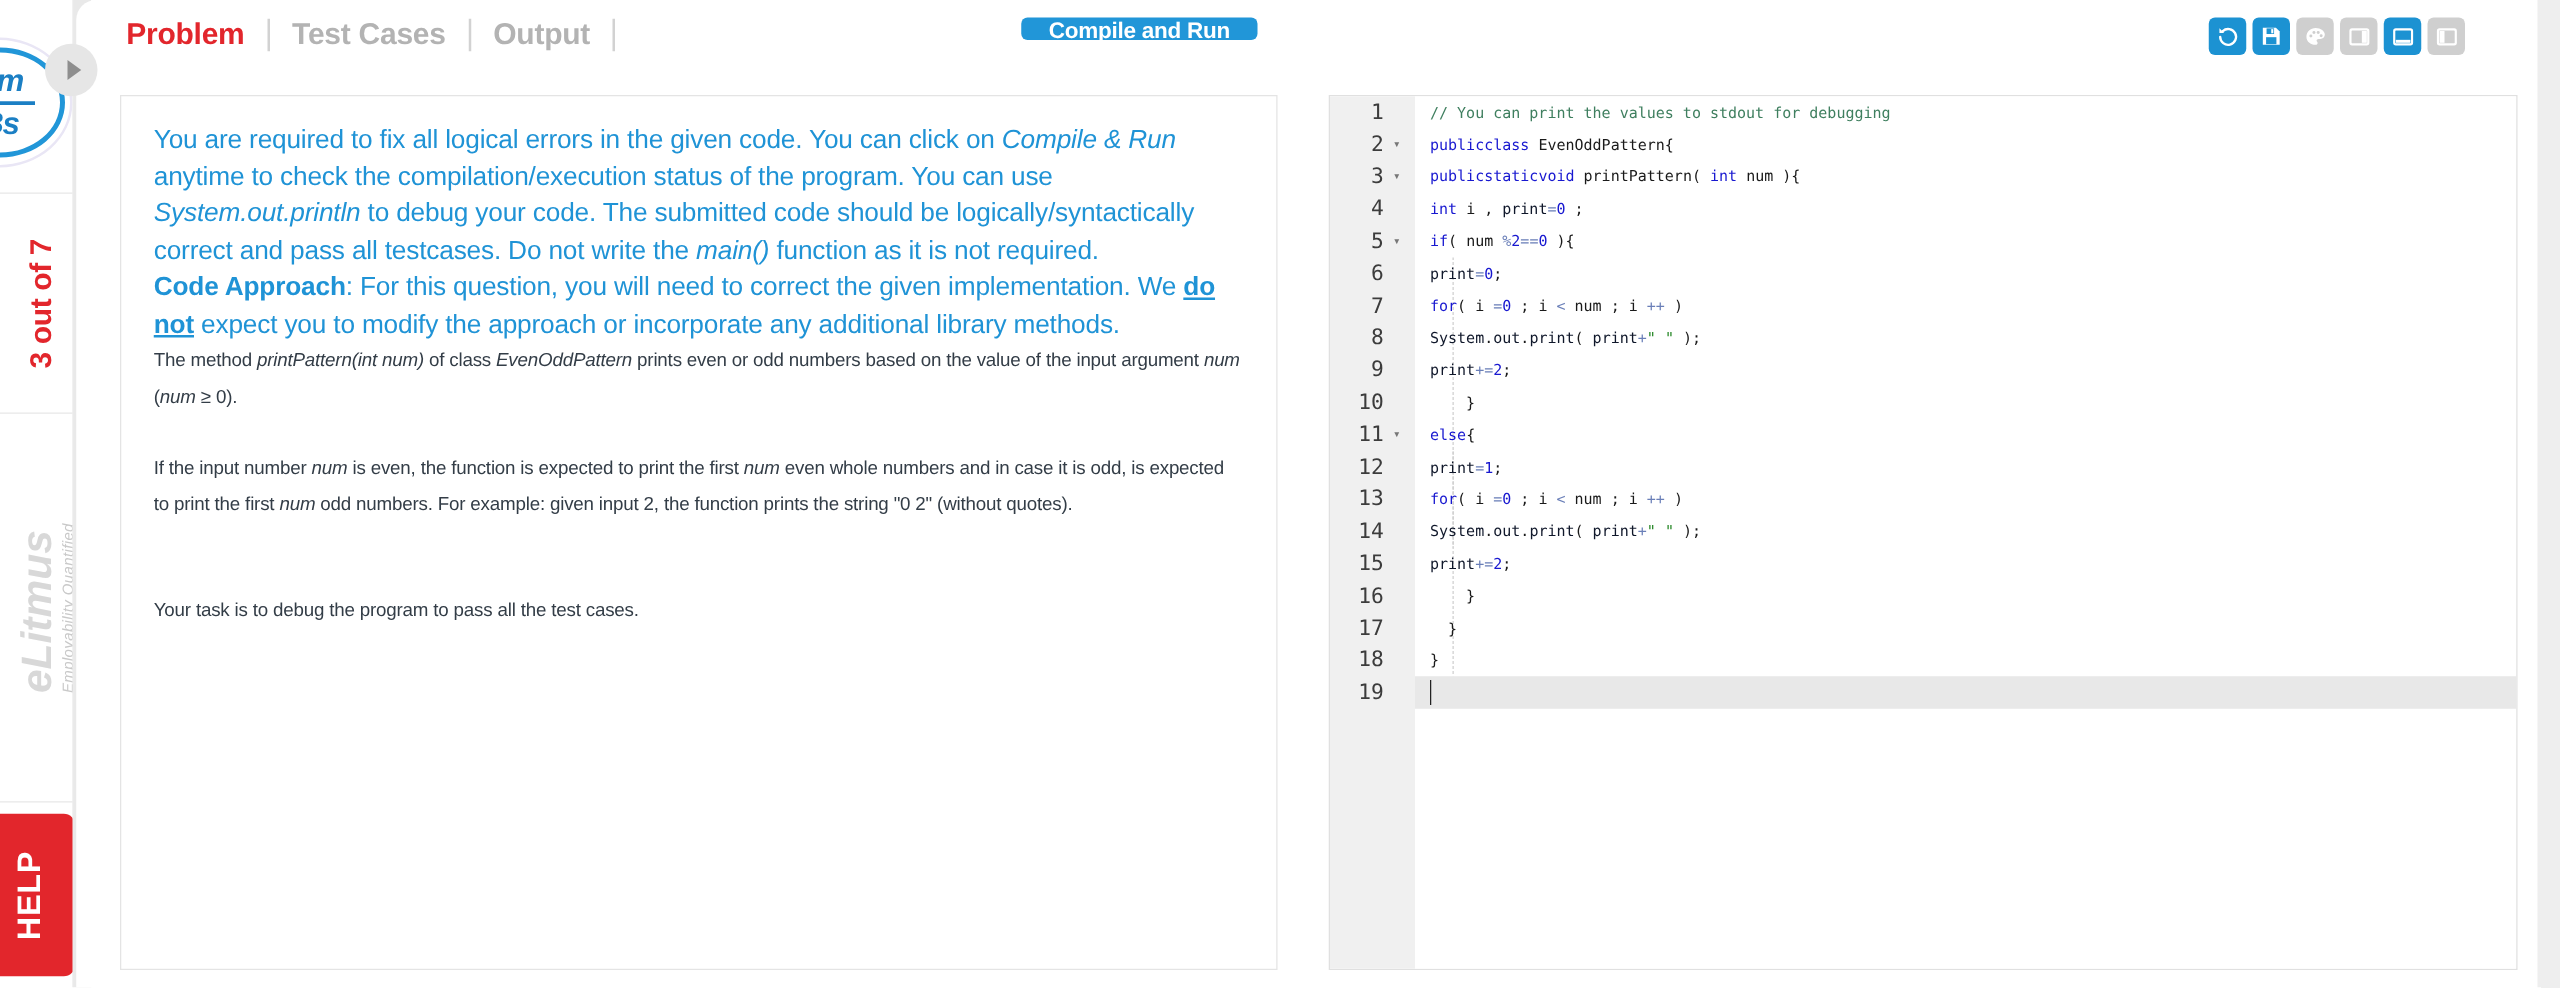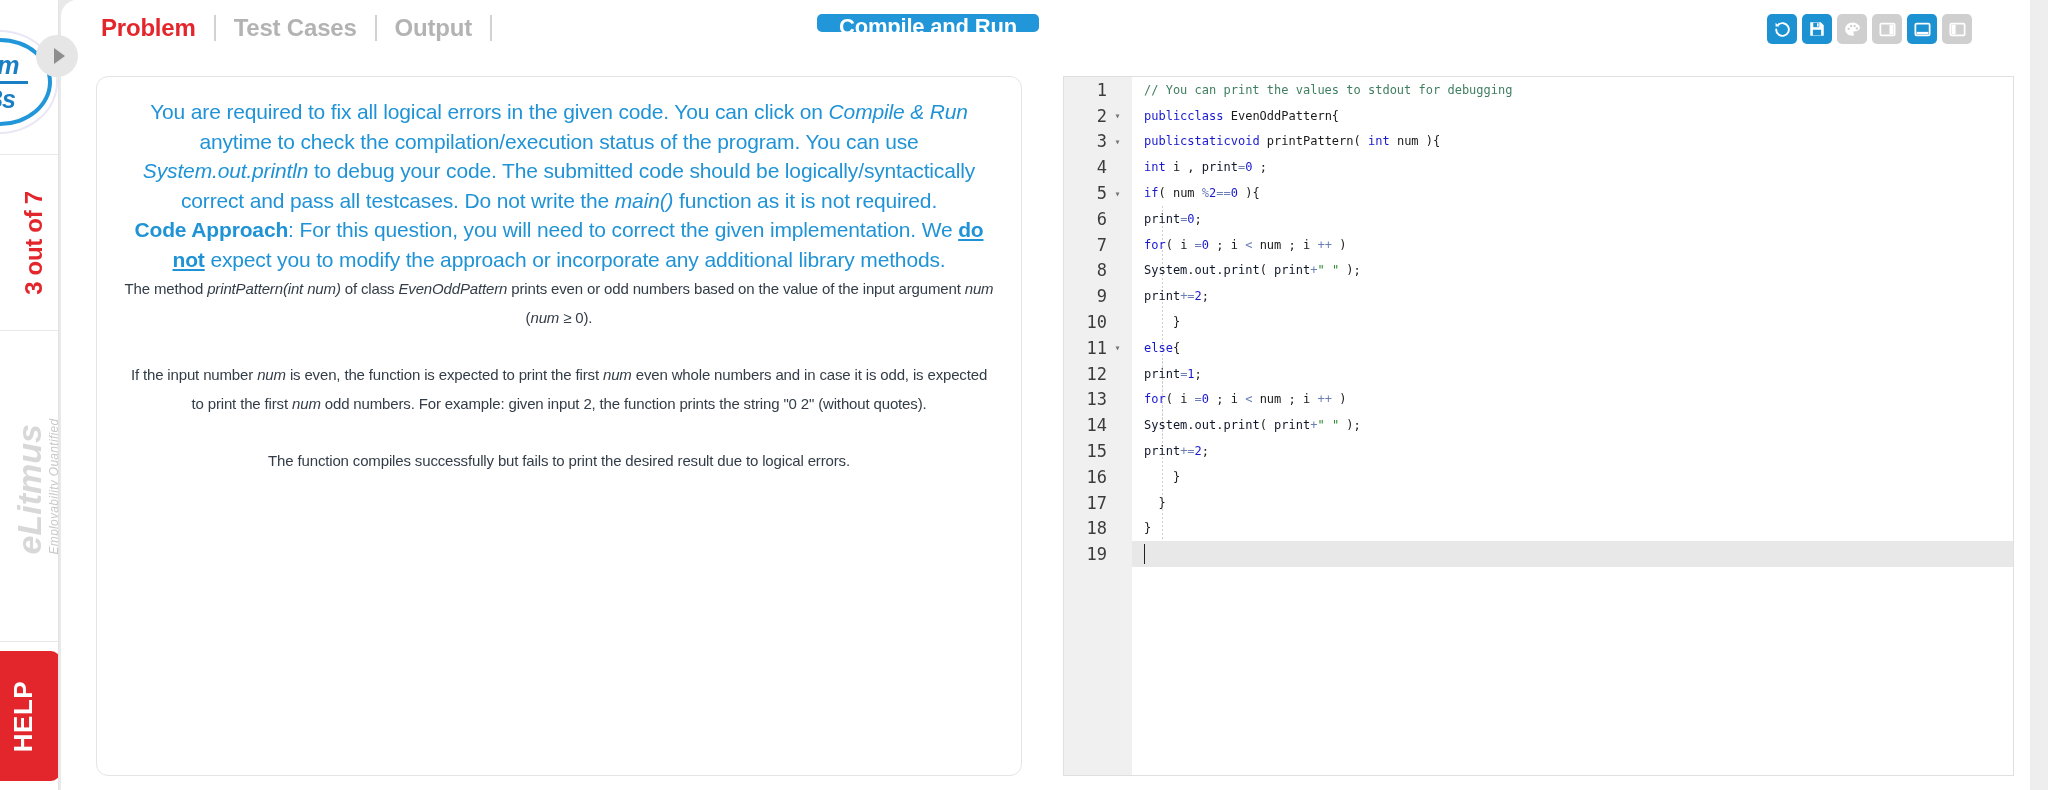--- a/index.html
+++ b/index.html
@@ -61,36 +61,36 @@
   
   .topbar { position:absolute; left:73px; top:0; right:0; height:62px; background:#ffffff; }
   .tabs { position:absolute; left:10px; top:14px; display:flex; align-items:center; }
   .tab { font-size:24px; font-weight:bold; padding:0 18px; letter-spacing:-0.2px;
     cursor:pointer; color:#b3b3b3; }
   .tab.active { color:#e2262c; }
   .tabsep { width:2px; height:26px; background:#d2d2d2; }
 
   .run-btn { position:absolute; left:744px; top:14px; height:18px; padding:0 22px;
     background:#2196d8; color:#fff; border:none; border-radius:5px;
-    font-size:22px; font-weight:bold; letter-spacing:-0.2px; cursor:pointer;
+    font-size:18px; font-weight:bold; letter-spacing:-0.2px; cursor:pointer;
     font-family:"Liberation Sans", sans-serif; }
 
   .tool-icons { position:absolute; right:76px; top:14px; display:flex; gap:5px; }
   .ticon { width:30px; height:30px; border-radius:5px; display:flex;
     align-items:center; justify-content:center; cursor:pointer; }
   .ticon.blue { background:#1c92d2; }
   .ticon.gray { background:#cfcfcf; }
   .ticon svg { display:block; }
 
   .scroll-rail { position:absolute; right:0; top:0; width:18px; height:790px;
     background:#eeeeee; }
 
   
   .problem-card { position:absolute; left:96px; top:76px; width:926px; height:700px;
-    background:#ffffff; border:1px solid #e4e4e4; border-radius:12px; overflow:hidden;text-align:center; }
+    background:#ffffff; border:1px solid #e4e4e4; border-radius:0; overflow:hidden; }
   .problem-inner { padding:20px 26px 0 26px; }
   .p-blue { color:#1f93d6; font-size:21px; line-height:29.5px; letter-spacing:-0.15px; }
   .p-black { color:#333d47; font-size:15px; line-height:29px; letter-spacing:-0.15px; }
   .p-gap { height:28px; }
   em { font-style:italic; }
   .bold { font-weight:bold;margin-top:40px; }
   .u { text-decoration:underline; }
 
   
   .editor { position:absolute; left:1063px; top:76px; right:34px; height:700px;
@@ -236,24 +236,24 @@
       </p>
 
       <div class="p-gap"></div>
 
       <p class="p-black">
         <span>If the input number </span><em>num</em><span> is even, the function is expected to print the first </span><em>num</em><span> even whole numbers and in case it is odd, is expected to print the first </span><em>num</em><span> odd numbers. For example: given input 2, the function prints the string "0 2" (without quotes).</span>
       </p>
 
       <div class="p-gap"></div>
 
-      <p class="p-black">The function compiles successfully but fails to print the desired result due to logical errors.</p>
 
       <div class="p-gap"></div>
 
+      <p class="p-black">Your task is to debug the program to pass all the test cases.</p>
     </div>
   </div>
 
   <div class="editor">
     <div class="gutter" id="gutter">
         <div class="ln-row">
           <span>1</span>
           <span class="fold empty">▾</span>
         </div>
         <div class="ln-row">

